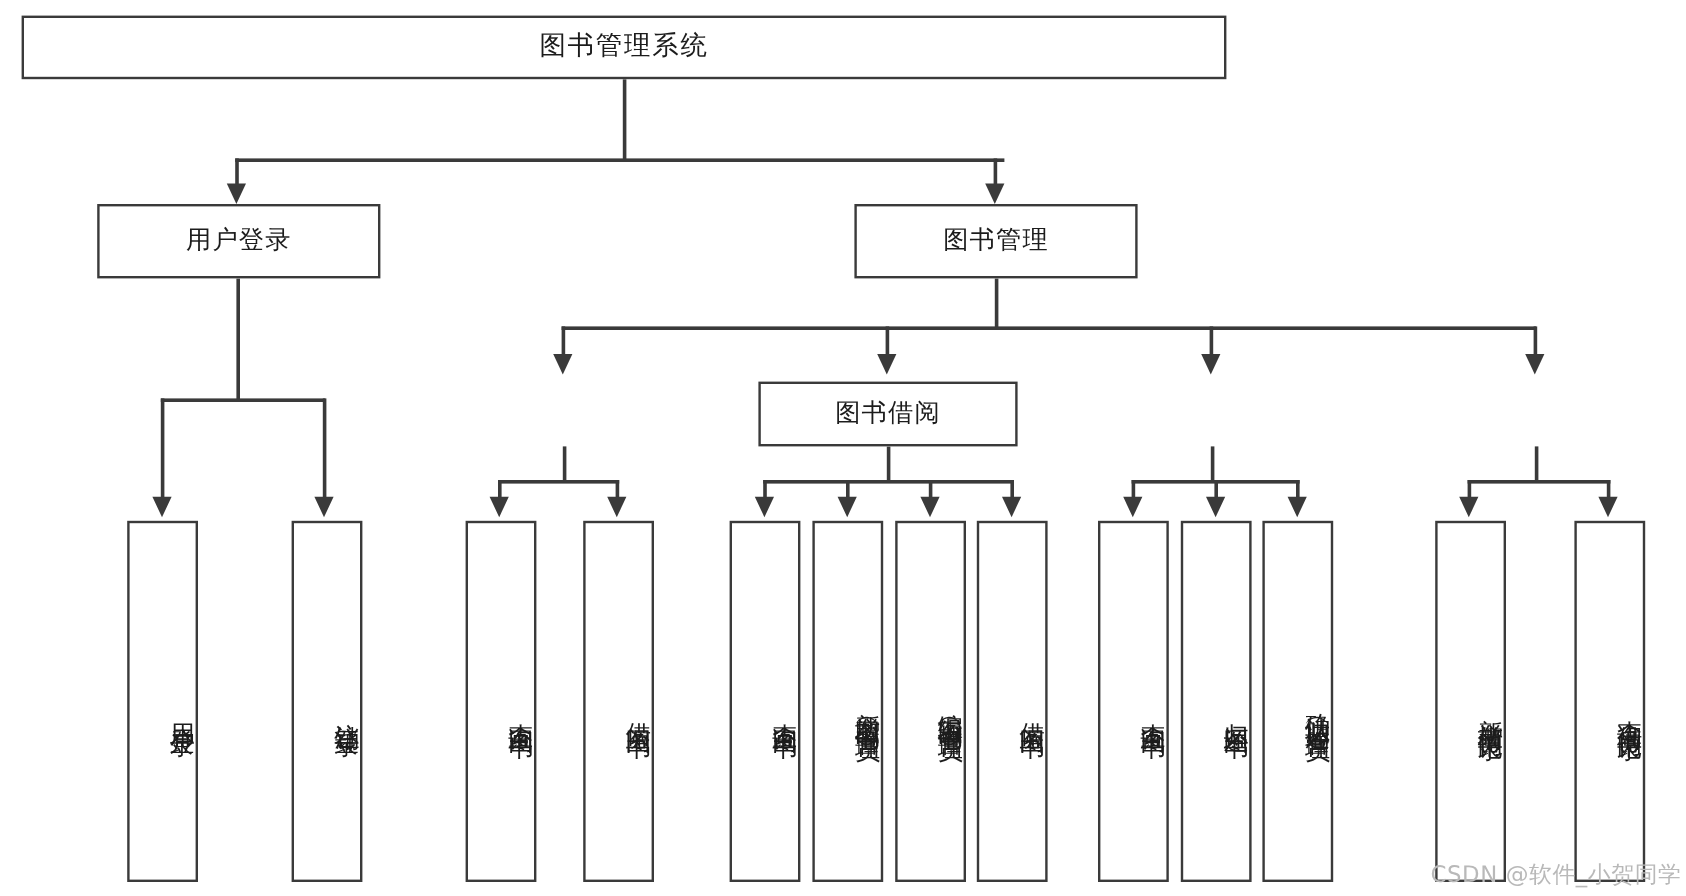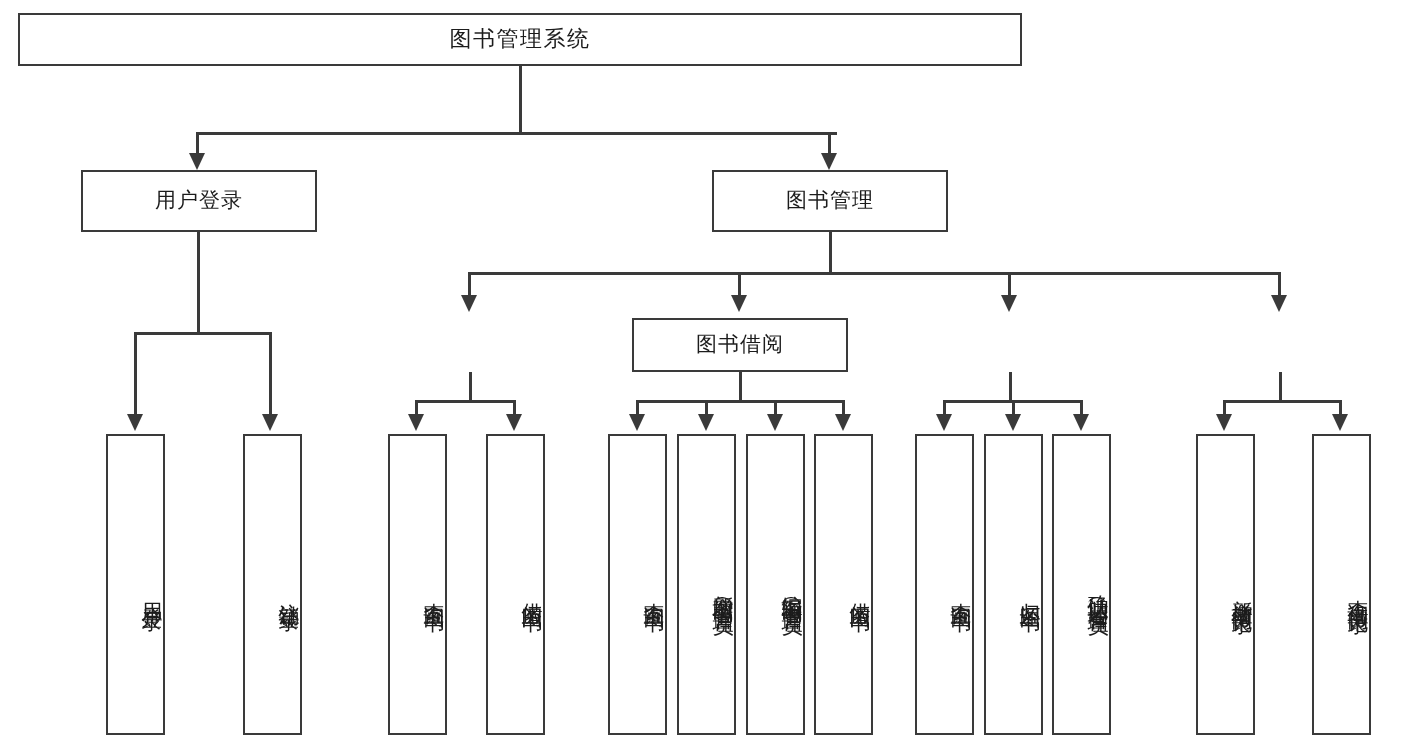--- a/index.html
+++ b/index.html
@@ -182,14 +182,15 @@
     <span class="vtext">确认归还（管理员）</span>
   </div>
 
   <div class="node node-v" style="left:1196px; top:434px; width:59px; height:301px;">
     <span class="vtext">新增借阅记录</span>
   </div>
   <div class="node node-v" style="left:1312px; top:434px; width:59px; height:301px;">
     <span class="vtext">查询借阅记录</span>
   </div>
 
+  <div class="watermark" style="left:1192px; top:716px;">CSDN @软件_小贺同学</div>
 
 </div>
 
 </body></html>

